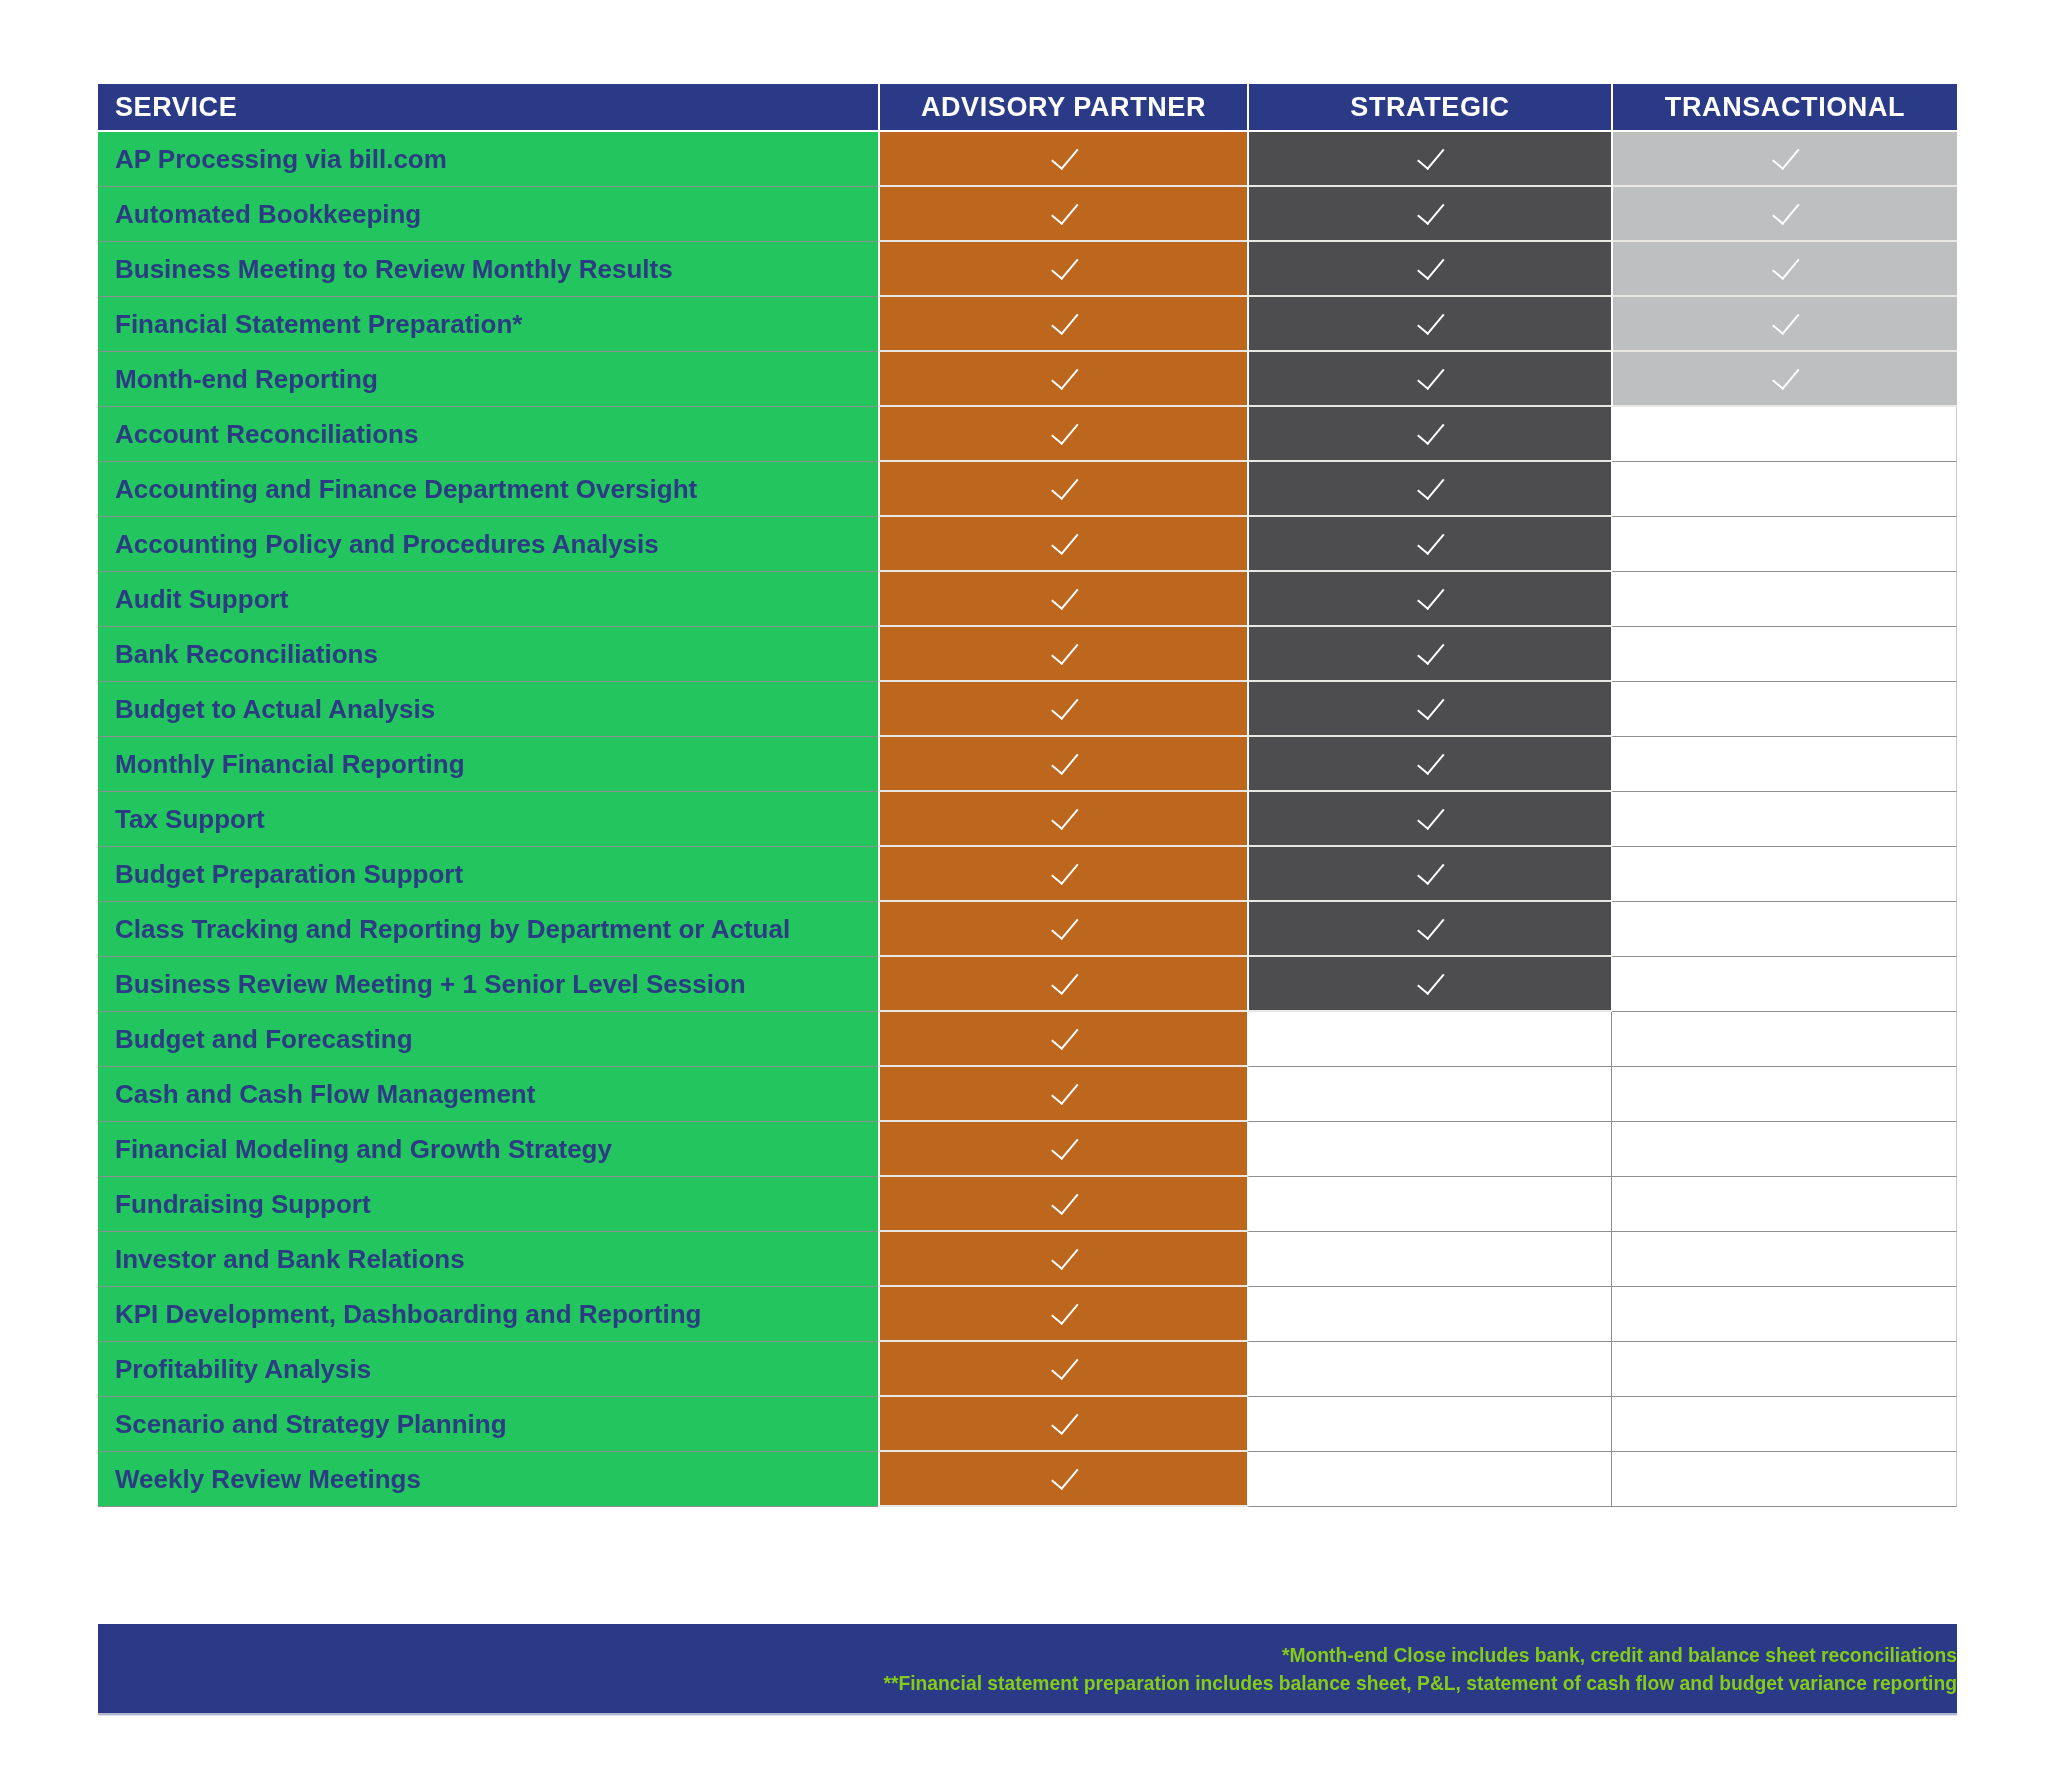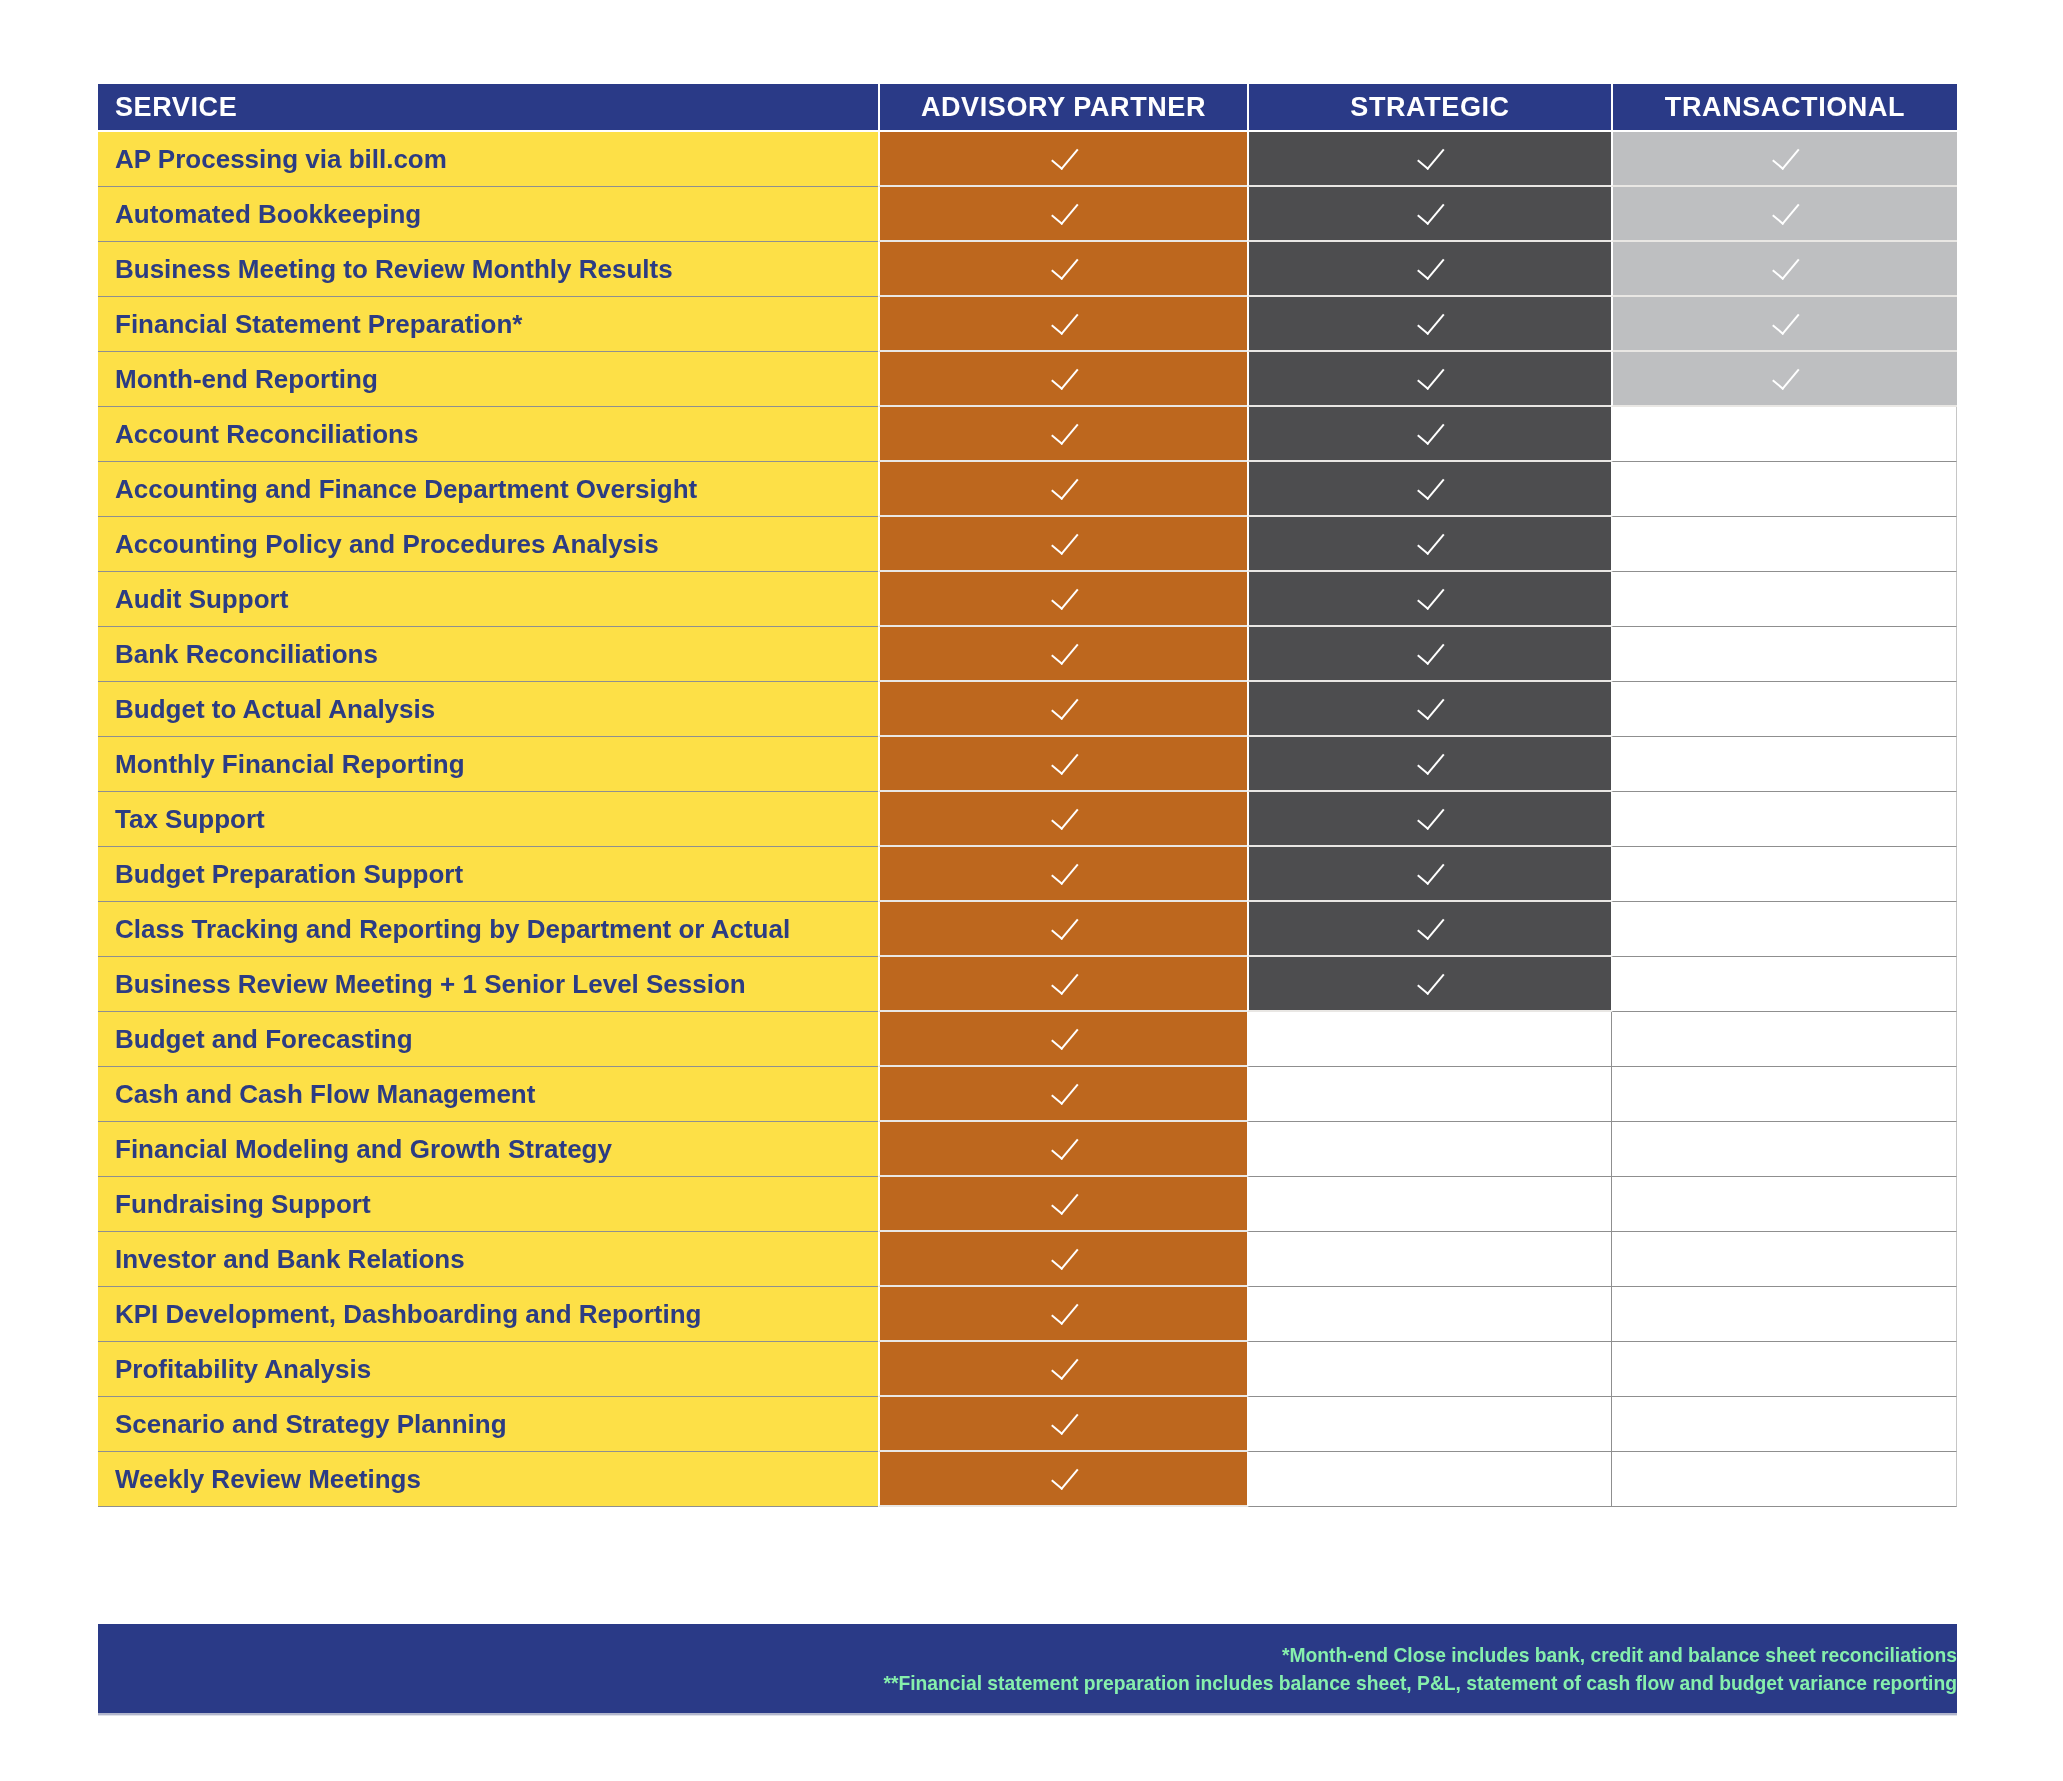--- a/index.html
+++ b/index.html
@@ -24,42 +24,42 @@
   }
   .header-cell.first{justify-content:flex-start;padding-left:17px;}
   .header-cell.gutter{border-left:2.4px solid #ffffff;}
 
   .row{height:55px;}
   .cell{box-sizing:border-box;display:flex;align-items:center;}
   .service-cell{
     padding-left:17px;
     color:var(--navy);font-weight:bold;font-size:26px;
     border-bottom:1.6px solid var(--line);
-    background:#fde047;
+    background:#22c55e;
   }
   .tier{justify-content:center;border-left:2.4px solid #ffffff;}
   .tier.filled{border-bottom:2.4px solid var(--softline);}
   .tier.strategic.filled{background:var(--orange);}
   .tier.advisory.filled{background:var(--darkgray);}
   .tier.transactional.filled{background:var(--lightgray);}
   .tier.empty{background:#ffffff;border-bottom:1.6px solid var(--line);}
   .tier.empty.line-left{border-left:1.6px solid var(--line);}
   .tier.empty.line-right{border-right:1.6px solid #c6c6c6;}
 
   .check{
     display:inline-block;width:12px;height:24px;
     border-right:2.8px solid #ffffff;border-bottom:2.8px solid #ffffff;
     transform:rotate(40deg) translate(-1.6px,-3.2px);
   }
 
   
   .footnote-bar{
     position:absolute;left:98px;top:1624px;width:1859px;height:89px;
     box-sizing:border-box;background:var(--blue);
-    color:#86efac;font-weight:bold;font-size:19.3px;line-height:28px;
+    color:#84cc16;font-weight:bold;font-size:19.3px;line-height:28px;
     display:flex;flex-direction:column;justify-content:center;
     padding-left:13.7px;padding-top:3.2px;
     box-shadow:0 2.4px 0 rgba(35,47,110,0.35);
   }
 </style>
 </head>
 <body>
 
 <div class="canvas">
 

